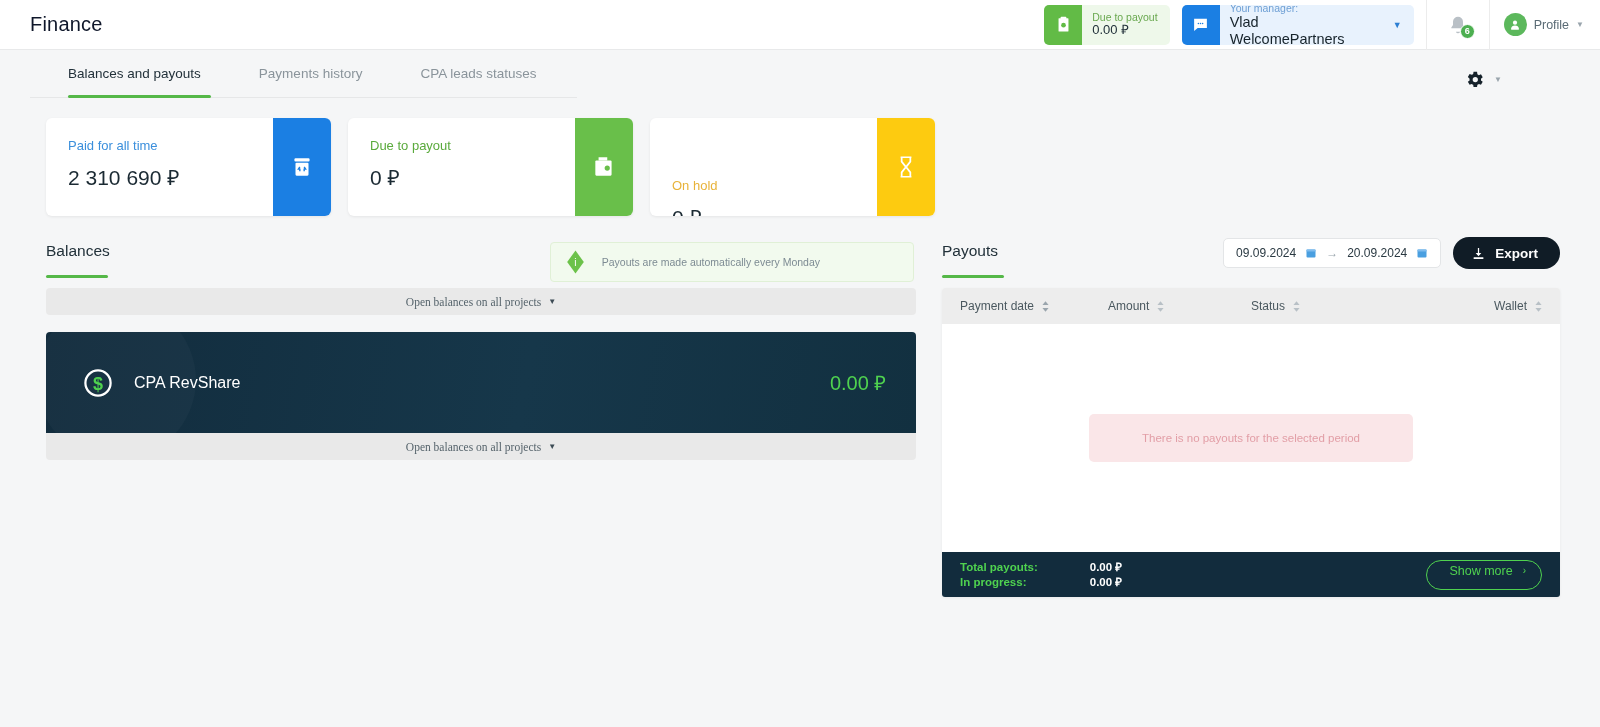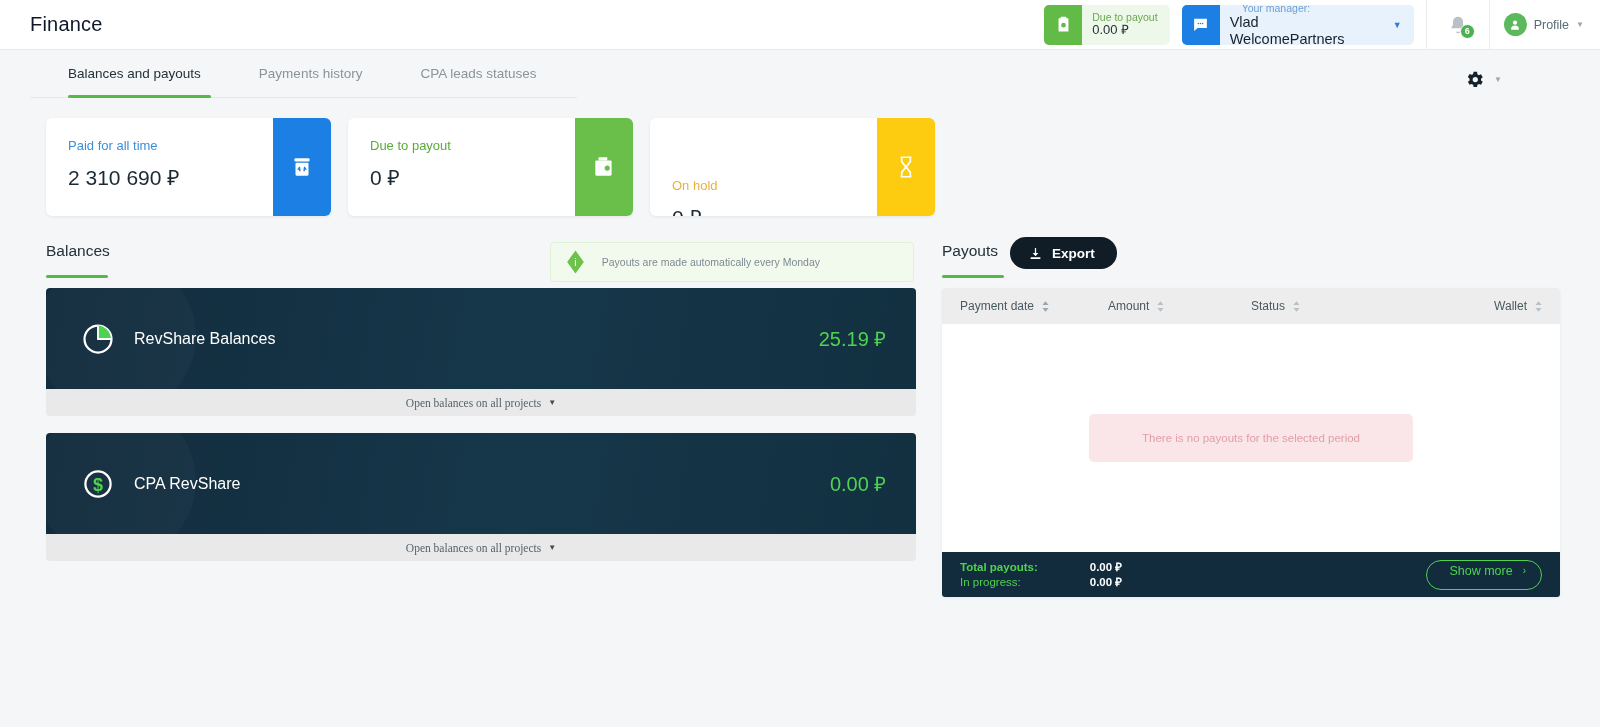--- a/index.html
+++ b/index.html
@@ -30,21 +30,21 @@
   .pill-green { background: #eef8ea; }
   .pill-blue  { background: #e8f2fd; }
   .pill-icon {
     width: 38px; height: 40px; display: flex; align-items: center; justify-content: center;
     flex: 0 0 38px;
   }
   .pill-icon.green { background: #62bb46; }
   .pill-icon.blue  { background: #1b7fe3; }
   .pill-text { padding: 0 12px 0 10px; line-height: 1.15; }
   .pill-label { font-size: 10.5px; color: #69a84f; }
-  .pill-label.blue-lbl { color: #6d9fd4; margin-left: 12px; }
+  .pill-label.blue-lbl { color: #6d9fd4; }
   .pill-value { font-size: 13px; color: #22313a; }
   .pill-value.mgr { font-size: 14.5px; color: #16232b; }
   .pill-caret {
     margin-left: auto; padding: 0 12px; color: #2d7fd3; font-size: 9px;
   }
 
   .divider-v { width: 1px; height: 50px; background: #ececec; }
 
   .bell-wrap { width: 62px; display: flex; align-items: center; justify-content: center; position: relative; }
   .badge {
@@ -180,21 +180,21 @@
     display: flex; align-items: center; justify-content: center;
   }
   .empty-text { font-size: 11.5px; color: #e29ea6; }
 
   .tfoot {
     height: 45px; background: #122c3d; display: flex; align-items: center;
     padding: 0 18px;
   }
   .tot-labels { font-size: 11.5px; line-height: 1.28; }
   .tot-labels .l1 { color: #4fd24f; font-weight: 700; }
-  .tot-labels .l2 { color: #4fd24f; font-weight: 400; }
+  .tot-labels .l2 { color: #4fd24f; font-weight: 700; }
   .tot-values { margin-left: 52px; font-size: 11.5px; line-height: 1.28; color: #fff; font-weight: 700; }
   .showmore {
     margin-left: auto; height: 30px; border: 1px solid #4fd24f; border-radius: 16px;
     color: #4fd24f; font-size: 12.5px; display: flex; align-items: center;
     gap: 10px; padding: 0 15px 8px 22px;
   }
 </style>
 </head>
 <body>
 
@@ -328,31 +328,20 @@
       <div class="info-banner">
         <svg width="25" height="28" viewBox="0 0 24 24">
           <path d="M12 1l8 11-8 11-8-11z" fill="#6cc24a"></path>
           <text x="12" y="16" font-size="10" fill="#fff" text-anchor="middle" font-family="Liberation Sans">i</text>
         </svg>
         <span class="info-text">Payouts are made automatically every Monday</span>
       </div>
     </div>
 
     <div class="bal-card">
-      <div class="bal-top">
-        <div class="bal-icon">
-          <svg width="36" height="36" viewBox="0 0 24 24">
-            <circle cx="12" cy="12" r="9" fill="none" stroke="#fff" stroke-width="1.5"></circle>
-            <path d="M12 12V3a9 9 0 0 1 9 9z" fill="#4fd24f" transform="translate(-0.5,0)"></path>
-            <path d="M12 3v9h9" fill="none" stroke="#fff" stroke-width="1.2"></path>
-          </svg>
-        </div>
-        <div class="bal-name">RevShare Balances</div>
-        <div class="bal-amount">25.19 ₽</div>
-      </div>
       <div class="bal-foot">
         <span class="bal-foot-text">Open balances on all projects</span>
         <span class="caret-dark">▼</span>
       </div>
     </div>
 
     <div class="bal-card">
       <div class="bal-top">
         <div class="bal-icon">
           <svg width="36" height="36" viewBox="0 0 24 24">
@@ -367,20 +356,33 @@
         <span class="bal-foot-text">Open balances on all projects</span>
         <span class="caret-dark">▼</span>
       </div>
     </div>
   </div>
 
   <div class="col-right">
     <div class="payout-head">
       <div class="section-title">Payouts</div>
 
+      <div class="date-range">
+        <span>09.09.2024</span>
+        <svg width="12" height="12" viewBox="0 0 24 24" fill="#4a9fe0">
+          <rect x="3" y="5" width="18" height="16" rx="2"></rect>
+          <rect x="3" y="5" width="18" height="4" fill="#7fbcee"></rect>
+        </svg>
+        <span class="arrow-right">→</span>
+        <span>20.09.2024</span>
+        <svg width="12" height="12" viewBox="0 0 24 24" fill="#4a9fe0">
+          <rect x="3" y="5" width="18" height="16" rx="2"></rect>
+          <rect x="3" y="5" width="18" height="4" fill="#7fbcee"></rect>
+        </svg>
+      </div>
 
       <div class="export-btn">
         <svg width="15" height="15" viewBox="0 0 24 24" fill="#fff">
           <path d="M11 3h2v8h3.5L12 16.5 7.5 11H11V3z"></path>
           <rect x="4" y="18" width="16" height="2.6" rx="1"></rect>
         </svg>
         <span>Export</span>
       </div>
     </div>
 

